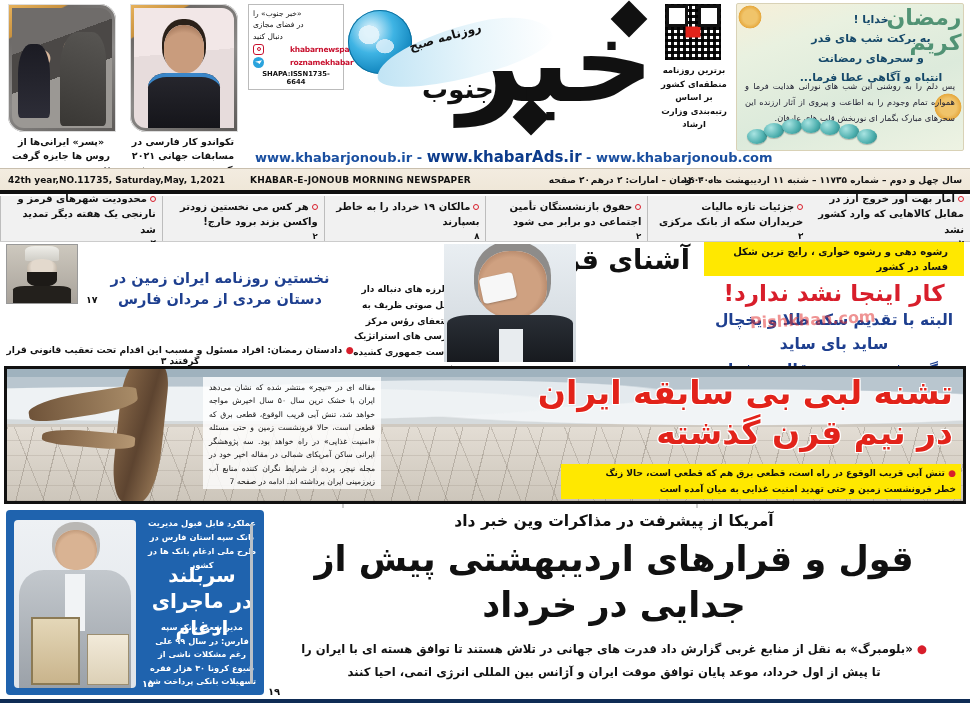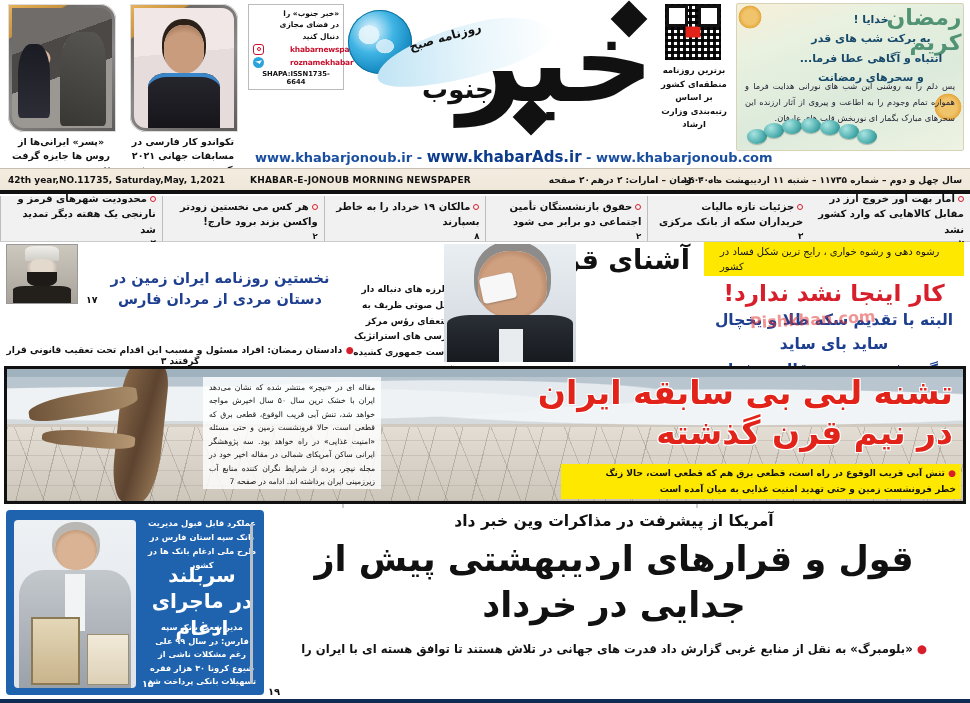--- a/index.html
+++ b/index.html
@@ -51,21 +51,21 @@
      border-radius:46% 46% 44% 44%;box-shadow:0 -4px 0 2px #2b2119;}
   .img-boy::after{content:"";position:absolute;left:14%;bottom:0;width:72%;height:46%;
      background:linear-gradient(#27272e,#15151a);border-radius:26% 26% 0 0;
      box-shadow: inset 0 6px 0 -2px #3a86c8;}
 
   
   .social {
     position:absolute; top:4px; right:auto; left:248px; width:96px;
     border:1px solid #bbb; padding:3px 4px; background:#fff;
   }
-  .social .l1 { font-size:7.5px; font-weight:bold; line-height:1.5; text-align:right; color:#111;}
+  .social .l1 { font-size:7.5px; font-weight:normal; line-height:1.5; text-align:left; color:#111;}
   .social .row { display:flex; align-items:center; gap:3px; margin-top:2px; direction:ltr;}
   .social .row span.txt { font-size:7.5px; font-weight:bold; color:#c8102e; letter-spacing:-0.2px;padding-left:23px;}
   .ig { width:11px;height:11px;border-radius:3px;border:1.6px solid #c8102e;position:relative;flex:0 0 auto;}
   .ig::after{content:"";position:absolute;inset:2.5px;border:1.3px solid #c8102e;border-radius:50%;}
   .tg { width:11px;height:11px;border-radius:50%;background:#2aa3dd;position:relative;flex:0 0 auto;}
   .tg::after{content:"";position:absolute;left:2px;top:3.5px;width:7px;height:4px;
      background:#fff;clip-path:polygon(0 40%,100% 0,62% 100%,46% 62%);}
   .social .isn { font-size:6.8px; font-weight:bold; text-align:center; margin-top:2px; direction:ltr;}
 
   
@@ -174,21 +174,21 @@
      border:1.6px solid #d81e2b;margin-left:3px;vertical-align:middle;
   }
   .tick .t{font-size:10px;font-weight:bold;line-height:1.55;color:#111;}
   .tick .n{font-size:8.6px;font-weight:bold;color:#111;margin-top:1px;}
 
   
   .row2{position:absolute;top:242px;left:0;width:970px;height:122px;background:#fff;}
 
   
   .blk-corr{position:absolute;right:0;top:0;width:272px;height:122px;padding:0 6px;}
-  .yellowbar{background:#ffe800;font-size:10px;font-weight:normal;text-align:left;
+  .yellowbar{background:#ffe800;font-size:10px;font-weight:bold;text-align:right;
      padding:2px 16px;color:#111;line-height:1.5;}
   .corr-h1{font-size:23px;font-weight:bold;color:#d81e2b;text-align:center;margin-top:4px;
      letter-spacing:-.5px;}
   .corr-h2{font-size:15.5px;font-weight:bold;color:#1e3f8f;text-align:center;line-height:1.55;margin-top:2px;}
   .corr-pg{font-size:10px;font-weight:bold;color:#111;text-align:left;margin-top:1px;}
   .wm{position:absolute;left:52px;top:68px;font-size:16px;font-weight:bold;color:#e23b3b;
      opacity:.55;direction:ltr;transform:rotate(-3deg);pointer-events:none;}
 
   .vsep{position:absolute;top:246px;width:2px;height:116px;background:#cfcfcf;}
 
@@ -369,22 +369,22 @@
     </div>
     <div class="toprt-cap">برترین روزنامه منطقه‌ای کشور بر اساس رتبه‌بندی وزارت ارشاد</div>
 
     <div class="ramadan">
       <div class="ram-corner rc-tl"></div>
       <div class="ram-corner rc-br"></div>
       <div class="ram-logo">رمضان کریم</div>
       <div class="ram-t1">
         <div>خدایا !</div>
         <div>به برکت شب های قدر</div>
+        <div>و سحرهای رمضانت</div>
         <div>انتباه و آگاهی عطا فرما...</div>
-        <div>و سحرهای رمضانت</div>
       </div>
       <div class="ram-t2">پس دلم را به روشنی این شب های نورانی هدایت فرما و همواره تمام وجودم را به اطاعت و پیروی از آثار ارزنده این سحرهای مبارک بگمار ای نوربخش قلب های عارفان.</div>
       <div class="beads">
         <span class="bead" style="left:0;top:14px;"></span>
         <span class="bead" style="left:17px;top:8px;"></span>
         <span class="bead" style="left:35px;top:4px;"></span>
         <span class="bead" style="left:54px;top:3px;"></span>
         <span class="bead" style="left:73px;top:5px;"></span>
         <span class="bead" style="left:92px;top:9px;"></span>
         <span class="bead" style="left:110px;top:14px;"></span>
@@ -524,19 +524,20 @@
       </div>
     </div>
     <div class="adbox-edge"></div>
 
     <div class="mainstory">
       <div class="ms-kicker">آمریکا از پیشرفت در مذاکرات وین خبر داد</div>
       <div class="ms-head">قول و قرارهای اردیبهشتی پیش از جدایی در خرداد</div>
       <div class="ms-sub">
         <span class="rd">●</span>
         <span>«بلومبرگ» به نقل از منابع غربی گزارش داد قدرت های جهانی در تلاش هستند تا توافق هسته ای با ایران را</span>
+        <div>تا پیش از اول خرداد، موعد پایان توافق موقت ایران و آژانس بین المللی انرژی اتمی، احیا کنند</div>
       </div>
       <div class="ms-pg">۱۹</div>
     </div>
   </div>
 
   <div class="bottombar"></div>
 </div>
 
 </body></html>

